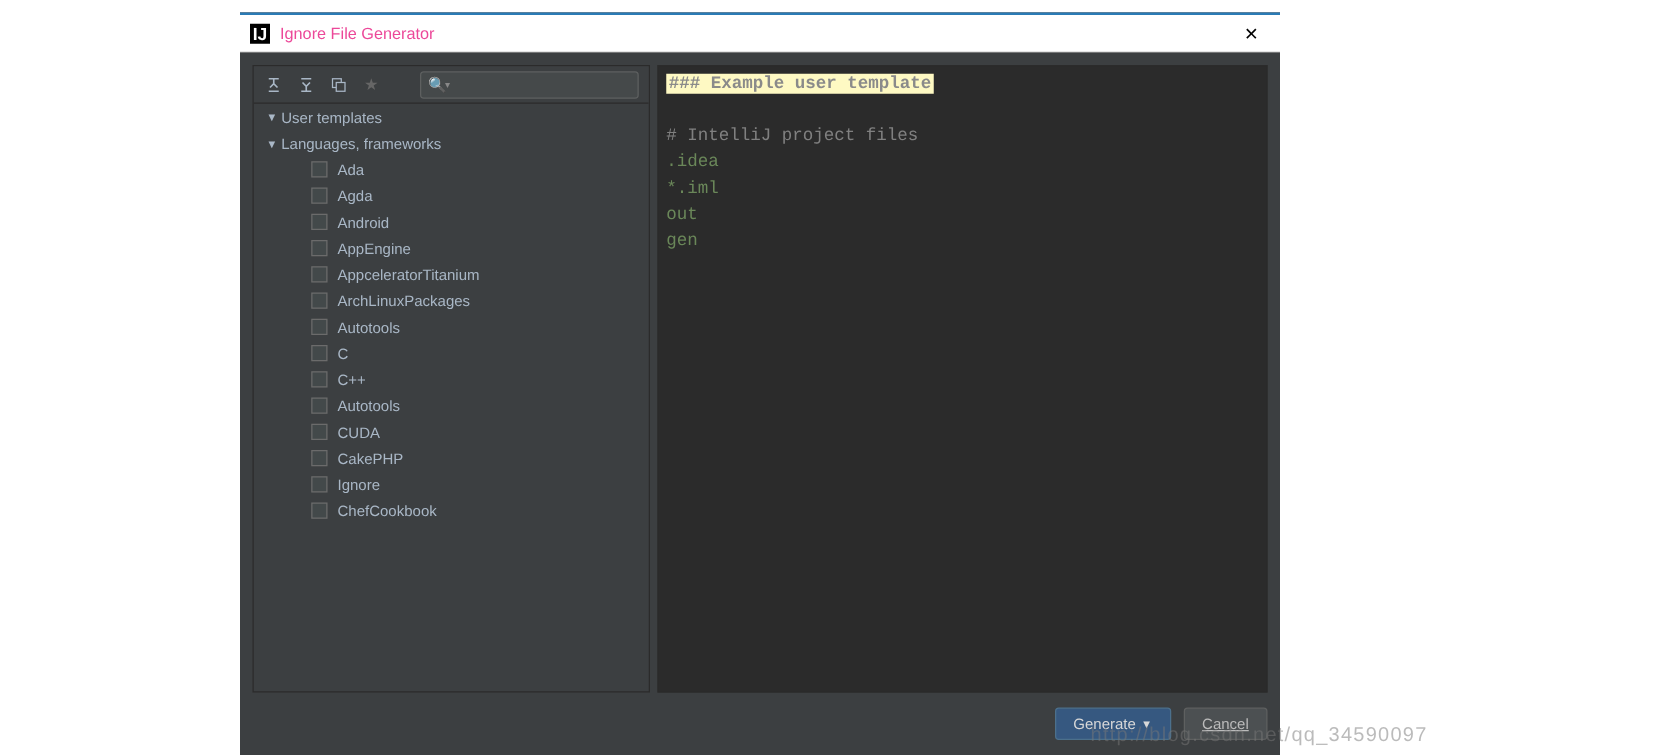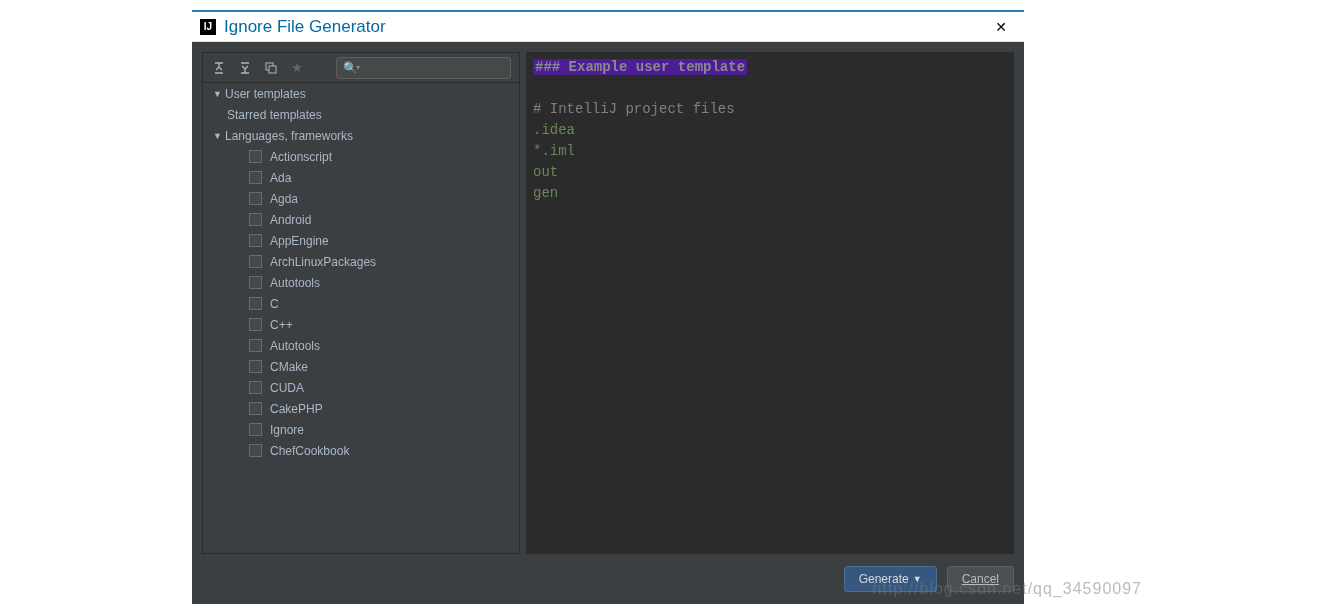--- a/index.html
+++ b/index.html
@@ -25,31 +25,31 @@
       display: flex;
       align-items: center;
       padding: 0 8px;
       border-bottom: 1px solid #ddd;
     }
     .titlebar-icon {
       width: 16px;
       height: 16px;
       background: #000;
       color: #fff;
-      font-size: 10px;
+      font-size: 14px;
       display: flex;
       align-items: center;
       justify-content: center;
       margin-right: 8px;
       font-weight: bold;
     }
     .titlebar-title {
       flex: 1;
-      font-size: 17px;
-      color: #0369a1;
+      font-size: 13px;
+      color: #ec4899;
     }
     .titlebar-close {
       width: 30px;
       height: 30px;
       display: flex;
       align-items: center;
       justify-content: center;
       cursor: pointer;
       font-size: 14px;
     }
@@ -167,21 +167,21 @@
       border: 1px solid #2b2b2b;
       padding: 4px 6px;
       font-family: "Consolas", "Courier New", monospace;
       font-size: 14px;
       line-height: 21px;
       color: #a9b7c6;
       overflow: auto;
       white-space: pre;
     }
     .editor-heading {
-      background: #4c1d95;
+      background: #fef9c3;
       color: #8a8a8a;
       font-weight: bold;
       padding: 0 2px;
     }
     .editor-comment { color: #808080; }
     .editor-green { color: #6a8759; }
     .button-row {
       height: 40px;
       display: flex;
       align-items: center;
@@ -257,68 +257,63 @@
           <div class="search-box">
             <span>🔍</span>
               <span style="font-size:8px;margin-left:-2px">▾</span>
           </div>
         </div>
         <div class="tree" id="tree">
             <div class="tree-group-header">
               <span class="tree-arrow">▼</span>
               <span>User templates</span>
             </div>
-            <div class="tree-item static">Starred templates</div>
             <div class="tree-group-header">
               <span class="tree-arrow">▼</span>
               <span>Languages, frameworks</span>
             </div>
             <div class="tree-item">
               <span class="checkbox"></span>
-              <span>Actionscript</span>
-            </div>
-            <div class="tree-item">
-              <span class="checkbox"></span>
               <span>Ada</span>
             </div>
             <div class="tree-item">
               <span class="checkbox"></span>
               <span>Agda</span>
             </div>
             <div class="tree-item">
               <span class="checkbox"></span>
               <span>Android</span>
             </div>
             <div class="tree-item">
               <span class="checkbox"></span>
               <span>AppEngine</span>
             </div>
             <div class="tree-item">
               <span class="checkbox"></span>
+              <span>AppceleratorTitanium</span>
+            </div>
+            <div class="tree-item">
+              <span class="checkbox"></span>
               <span>ArchLinuxPackages</span>
             </div>
             <div class="tree-item">
               <span class="checkbox"></span>
               <span>Autotools</span>
             </div>
             <div class="tree-item">
               <span class="checkbox"></span>
               <span>C</span>
             </div>
             <div class="tree-item">
               <span class="checkbox"></span>
               <span>C++</span>
             </div>
             <div class="tree-item">
               <span class="checkbox"></span>
               <span>Autotools</span>
-            </div>
-            <div class="tree-item">
-              <span class="checkbox"></span>
-              <span>CMake</span>
             </div>
             <div class="tree-item">
               <span class="checkbox"></span>
               <span>CUDA</span>
             </div>
             <div class="tree-item">
               <span class="checkbox"></span>
               <span>CakePHP</span>
             </div>
             <div class="tree-item">

